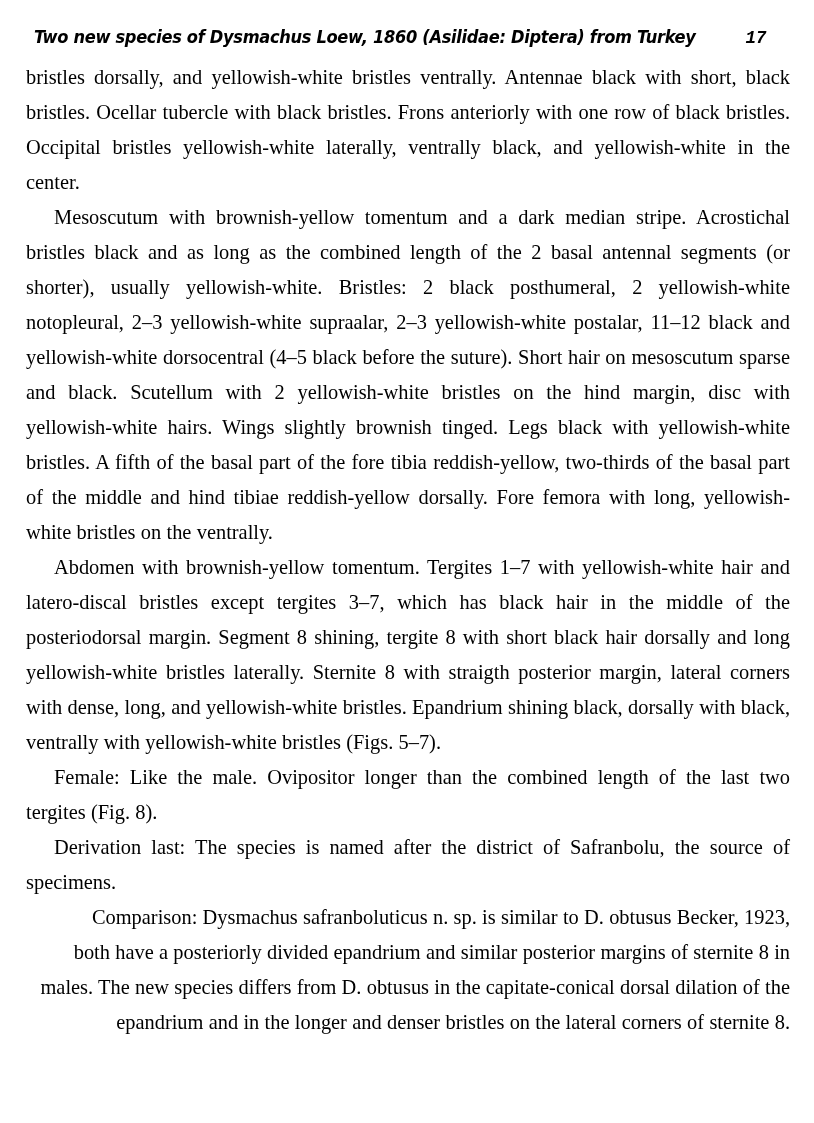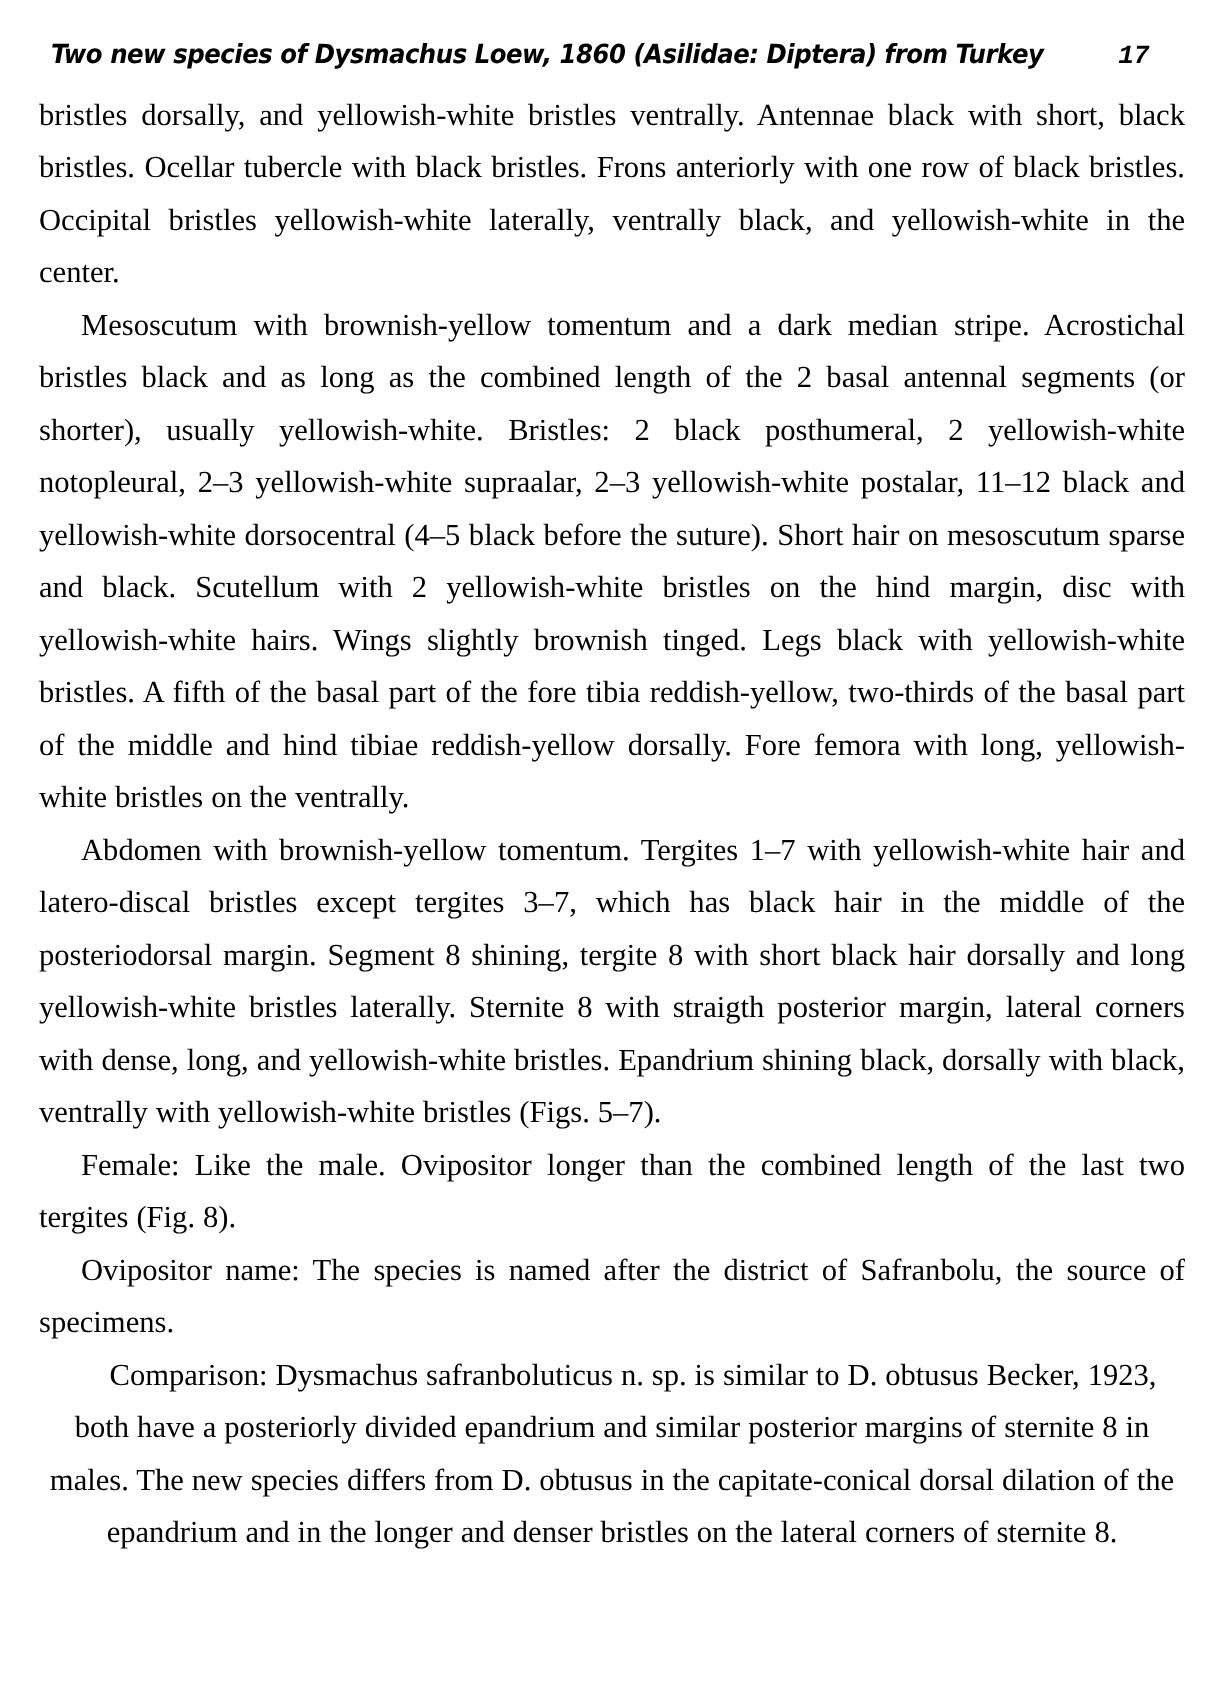--- a/index.html
+++ b/index.html
@@ -65,37 +65,37 @@
     text-align: justify;
     text-justify: inter-word;
     font-size: 20.4px;
     line-height: 35px;
     word-spacing: 0.2px;
   }
   p.para.indent {
     text-indent: 28px;
   }
   p.para:last-child {
-    text-align: center;
+    text-align: right;
   }
   .it {
   }
 </style>
 </head>
 <body>
 
 <div class="page">
 
   <div class="running-head">
     <span class="running-head-title">Two new species of Dysmachus Loew, 1860 (Asilidae: Diptera) from Turkey</span>
     <span class="running-head-folio">17</span>
   </div>
 
   <div class="text-column">
       <p class="para"><span>bristles dorsally, and yellowish-white bristles ventrally. Antennae black with short, black bristles. Ocellar tubercle with black bristles. Frons anteriorly with one row of black bristles. Occipital bristles yellowish-white laterally, ventrally black, and yellowish-white in the center.</span></p>
       <p class="para indent"><span>Mesoscutum with brownish-yellow tomentum and a dark median stripe. Acrostichal bristles black and as long as the combined length of the 2 basal antennal segments (or shorter), usually yellowish-white. Bristles: 2 black posthumeral, 2 yellowish-white notopleural, 2–3 yellowish-white supraalar, 2–3 yellowish-white postalar, 11–12 black and yellowish-white dorsocentral (4–5 black before the suture). Short hair on mesoscutum sparse and black. Scutellum with 2 yellowish-white bristles on the hind margin, disc with yellowish-white hairs. Wings slightly brownish tinged. Legs black with yellowish-white bristles. A fifth of the basal part of the fore tibia reddish-yellow, two-thirds of the basal part of the middle and hind tibiae reddish-yellow dorsally. Fore femora with long, yellowish-white bristles on the ventrally.</span></p>
       <p class="para indent"><span>Abdomen with brownish-yellow tomentum. Tergites 1–7 with yellowish-white hair and latero-discal bristles except tergites 3–7, which has black hair in the middle of the posteriodorsal margin. Segment 8 shining, tergite 8 with short black hair dorsally and long yellowish-white bristles laterally. Sternite 8 with straigth posterior margin, lateral corners with dense, long, and yellowish-white bristles. Epandrium shining black, dorsally with black, ventrally with yellowish-white bristles (Figs. 5–7).</span></p>
       <p class="para indent"><span class="it">Female:</span><span> Like the male. Ovipositor longer than the combined length of the last two tergites (Fig. 8).</span></p>
-      <p class="para indent"><span class="it">Ovipositor name:</span><span> The species is named after the district of Safranbolu, the source of specimens.</span></p>
+      <p class="para indent"><span class="it">Derivation last:</span><span> The species is named after the district of Safranbolu, the source of specimens.</span></p>
       <p class="para indent"><span class="it">Comparison: Dysmachus safranboluticus</span><span> n. sp. is similar to </span><span class="it">D. obtusus</span><span> Becker, 1923, both have a posteriorly divided epandrium and similar posterior margins of sternite 8 in males. The new species differs from </span><span class="it">D. obtusus</span><span> in the capitate-conical dorsal dilation of the epandrium and in the longer and denser bristles on the lateral corners of sternite 8.</span></p>
     </div>
 
 </div>
 
 </body></html>

